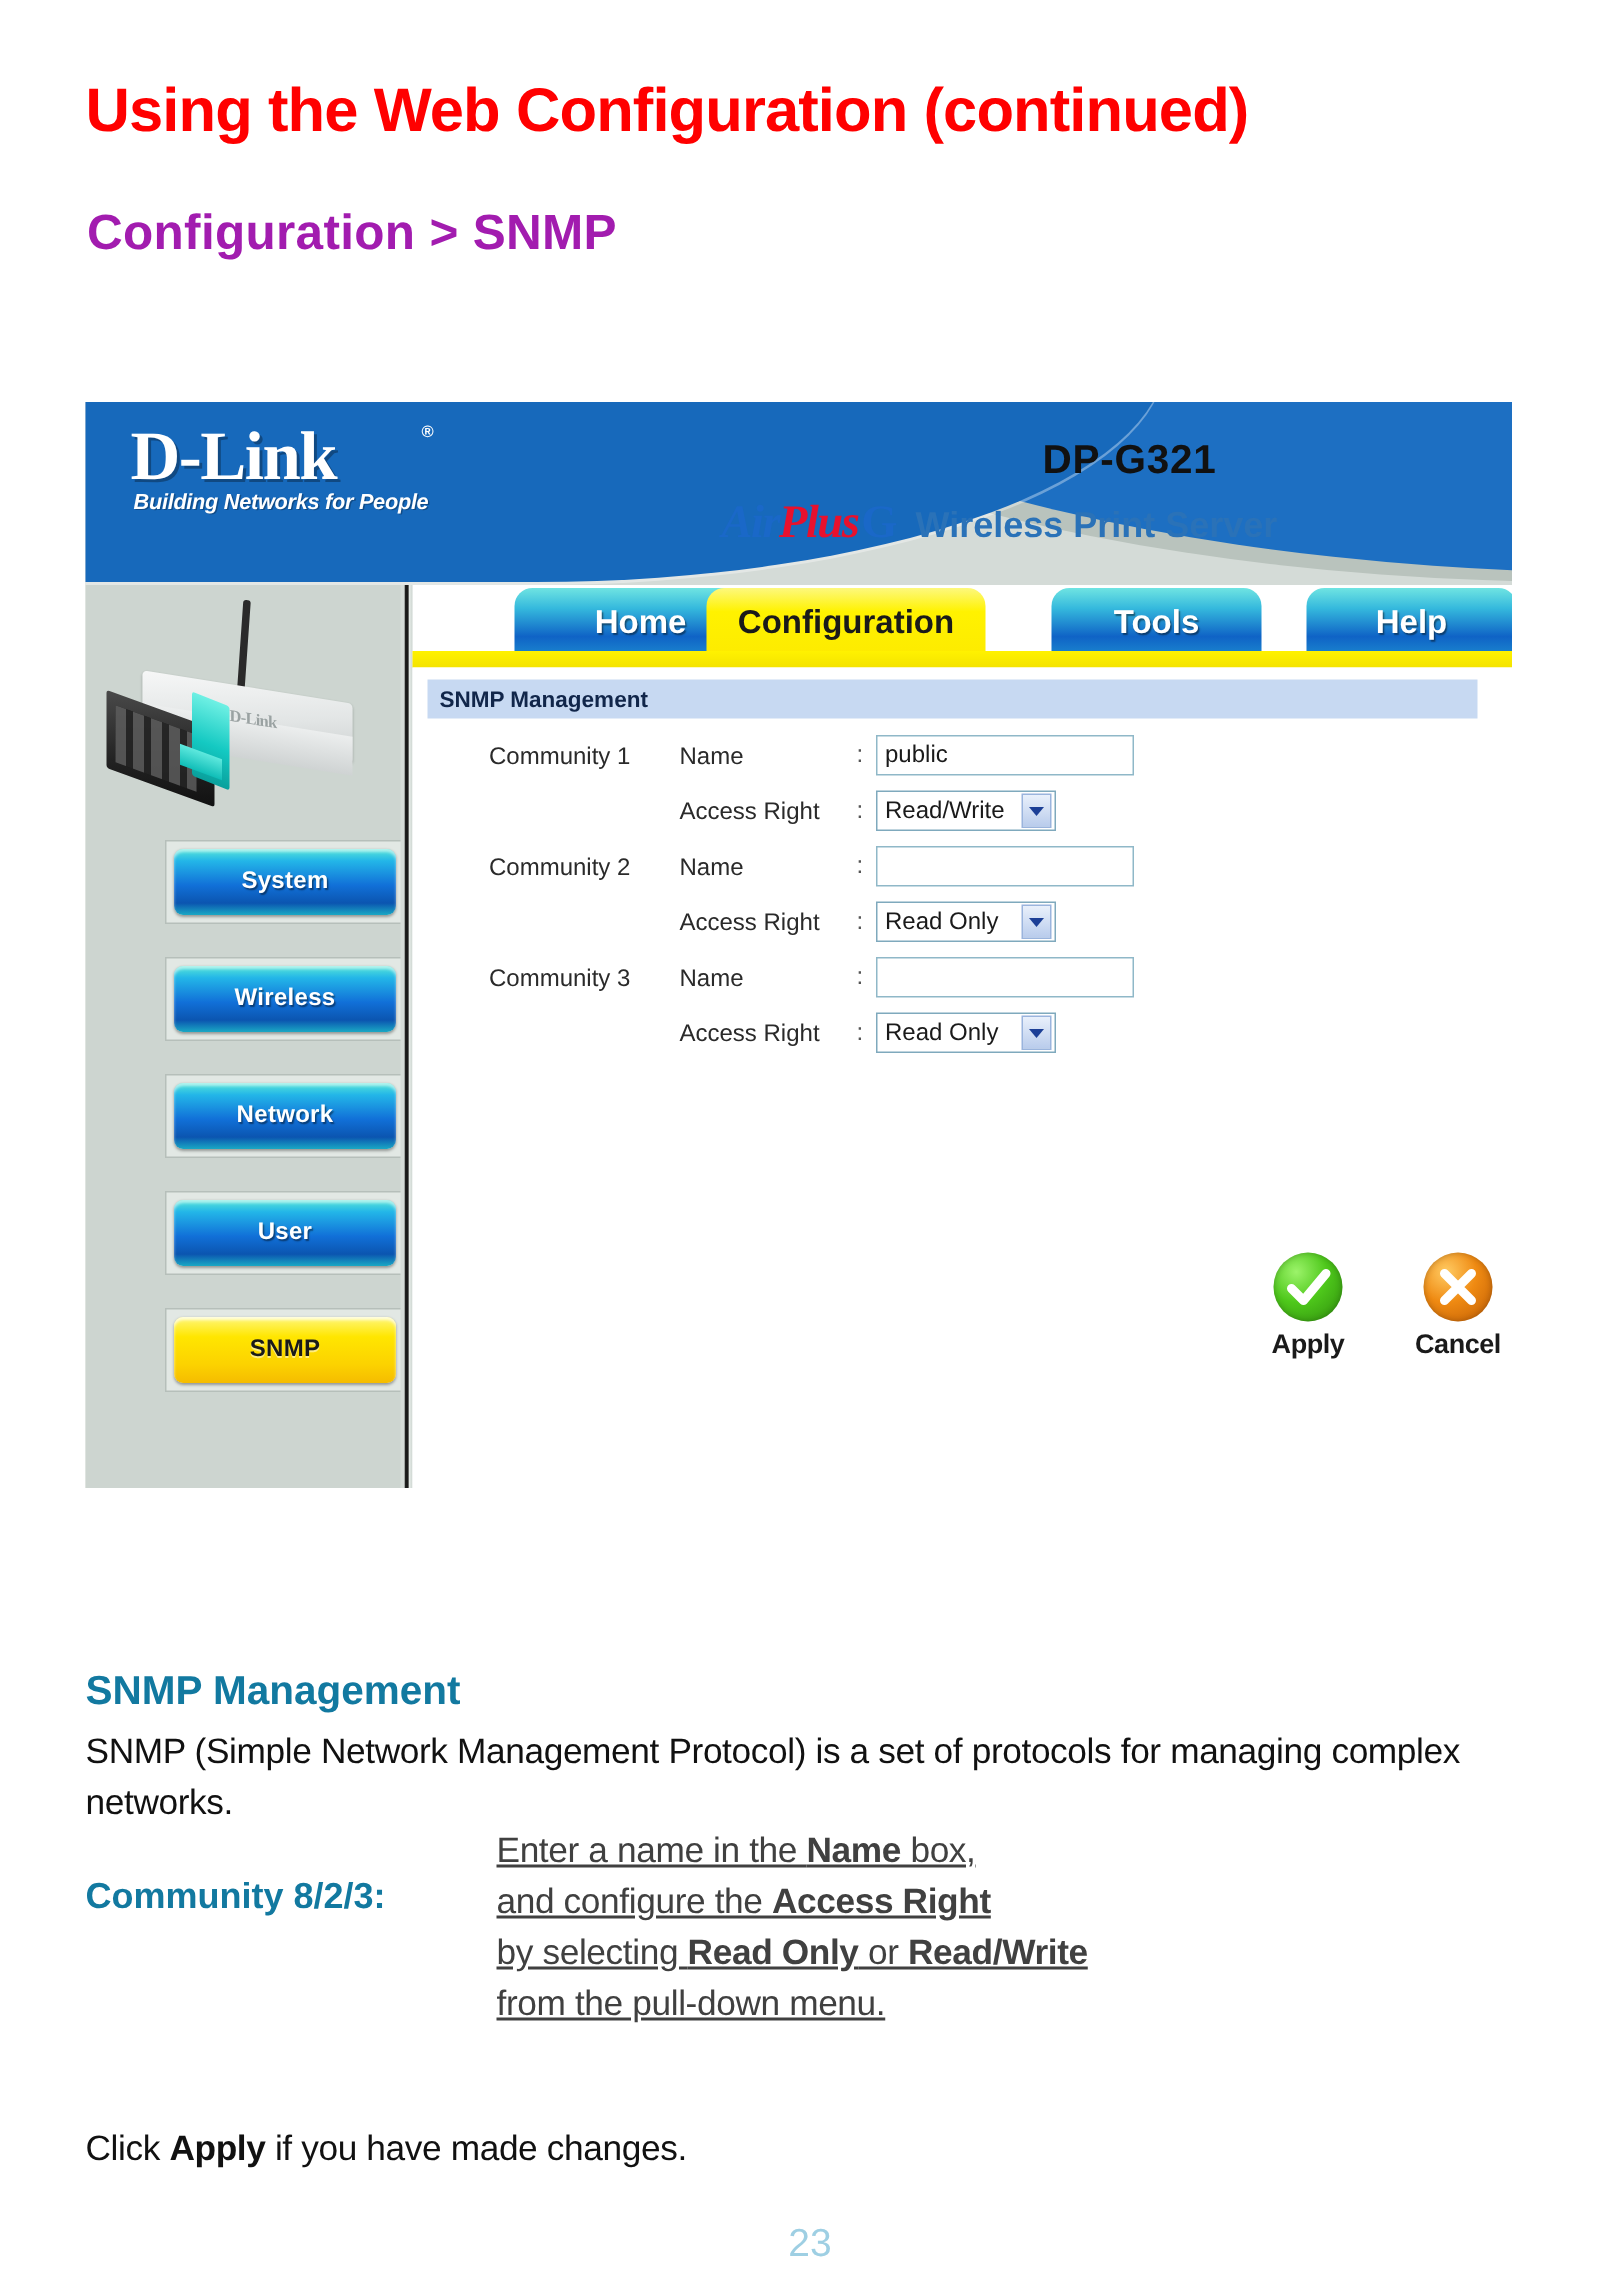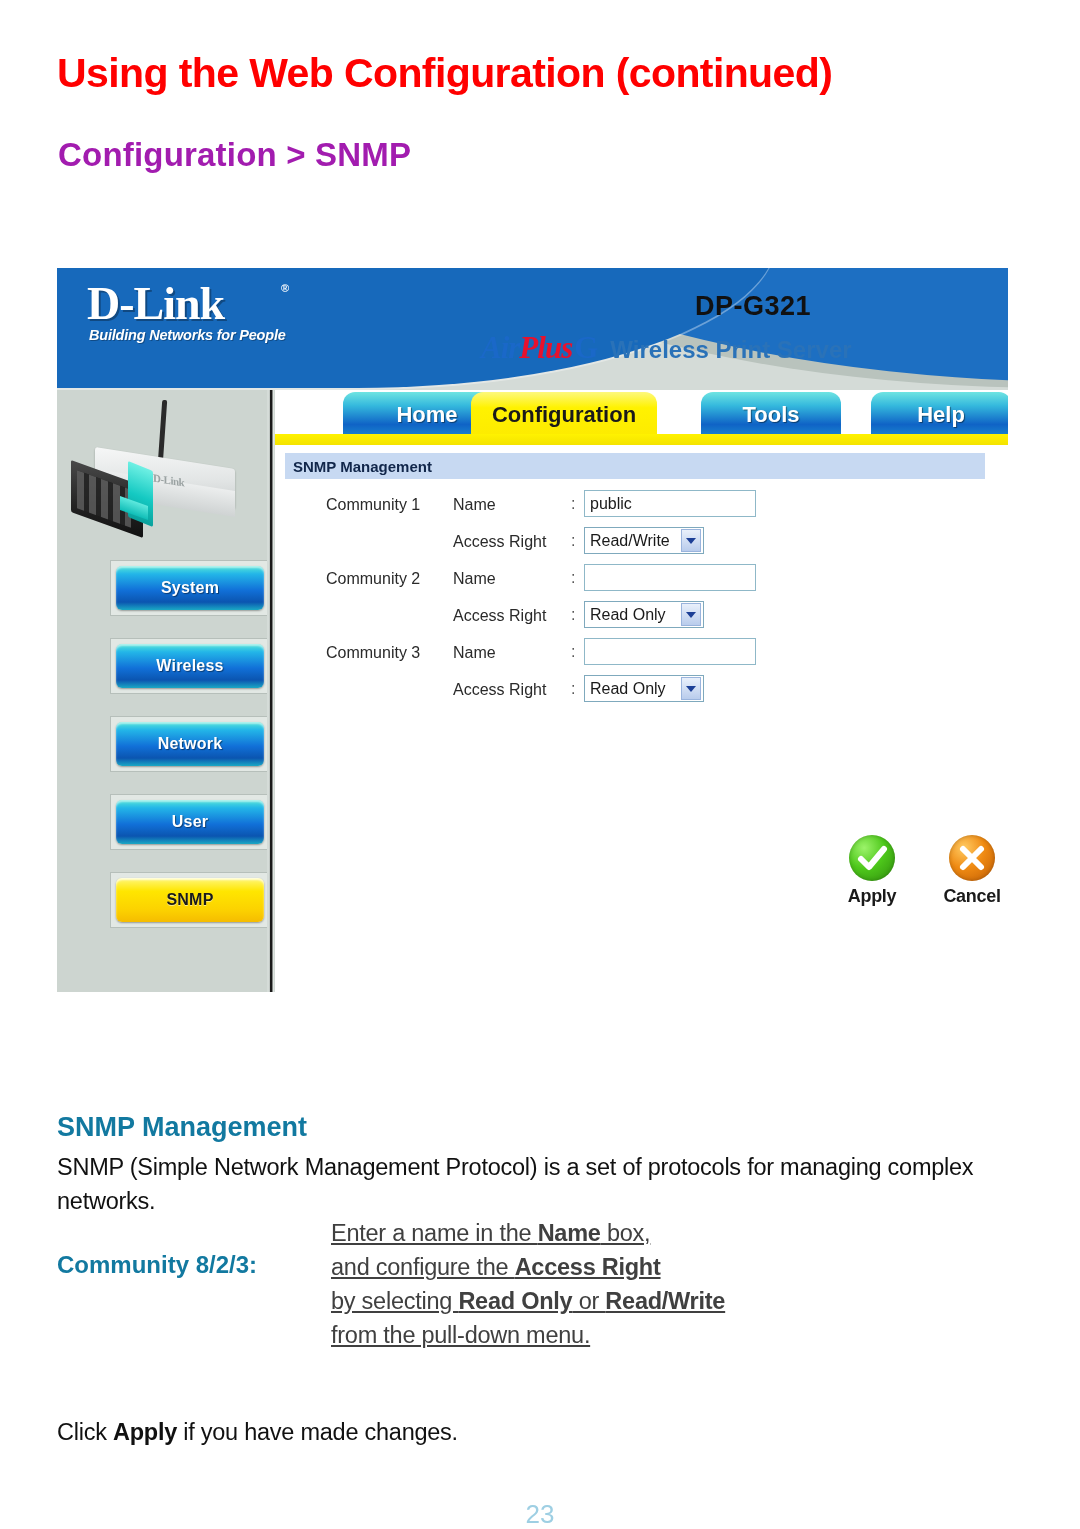--- a/index.html
+++ b/index.html
@@ -321,21 +321,21 @@
     text-decoration:underline;
   }
   .comm-lines b{ font-weight:bold; }
   .click-line{
     position:absolute; left:57px; top:1419px;
     font-size:23.5px; color:#111111; letter-spacing:-0.25px;
   }
   .click-line b{ font-weight:bold; }
   .pageno{
     position:absolute; left:0; top:1480px; width:1080px;
-    text-align:center; font-size:26px; color:#9ecfe3;margin-top:19px;
+    text-align:center; font-size:26px; color:#9ecfe3;
   }
 </style>
 </head>
 <body>
 
 <div class="page-title">Using the Web Configuration (continued)</div>
 <div class="section-title">Configuration &gt; SNMP</div>
 
 <div class="shot">
 

